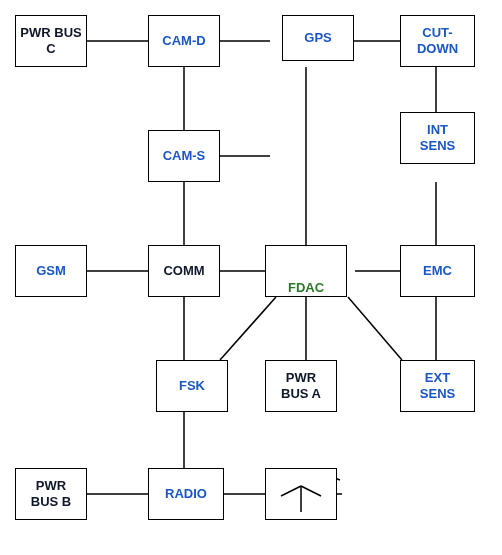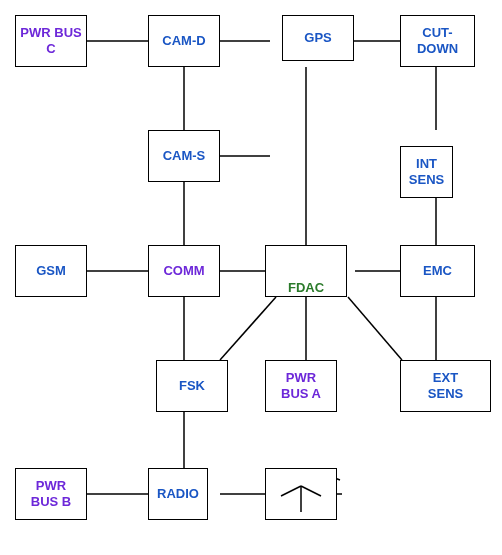--- a/index.html
+++ b/index.html
@@ -22,21 +22,21 @@
       display: flex;
       align-items: center;
       justify-content: center;
       text-align: center;
       font-size: 13px;
       font-weight: bold;
       background: #fff;
       line-height: 1.2;
     }
     .node .label-blue { color: #1a56c4; }
-    .node .label-orange { color: #6d28d9; }
+    .node .label-orange { color: #0f172a; }
     .node .label-green { color: #2a7a2a; }
     svg.lines {
       position: absolute;
       top: 0; left: 0;
       width: 502px;
       height: 555px;
       pointer-events: none;
     }
     svg.lines line, svg.lines polyline, svg.lines path {
       stroke: #000;
@@ -108,21 +108,21 @@
   </div>
 
   <div class="node" style="left:148px; top:130px; width:72px; height:52px;">
     <span class="label-blue">CAM-S</span>
   </div>
 
   <div class="node" style="left:400px; top:15px; width:75px; height:52px;">
     <span class="label-blue">CUT-<br>DOWN</span>
   </div>
 
-  <div class="node" style="left:400px; top:146px; width:53px; height:52px;">
+  <div class="node" style="left:400px; top:112px; width:75px; height:52px;">
     <span class="label-blue">INT<br>SENS</span>
   </div>
 
   <div class="node" style="left:15px; top:245px; width:72px; height:52px;">
     <span class="label-blue">GSM</span>
   </div>
 
   <div class="node" style="left:148px; top:245px; width:72px; height:52px;">
     <span class="label-orange">COMM</span>
   </div>
@@ -136,29 +136,29 @@
   </div>
 
   <div class="node" style="left:148px; top:360px; width:72px; height:52px;margin-left:8px;">
     <span class="label-blue">FSK</span>
   </div>
 
   <div class="node" style="left:265px; top:360px; width:72px; height:52px;">
     <span class="label-orange">PWR<br>BUS A</span>
   </div>
 
-  <div class="node" style="left:400px; top:360px; width:91px; height:52px;">
+  <div class="node" style="left:400px; top:360px; width:75px; height:52px;">
     <span class="label-blue">EXT<br>SENS</span>
   </div>
 
   <div class="node" style="left:15px; top:468px; width:72px; height:52px;">
     <span class="label-orange">PWR<br>BUS B</span>
   </div>
 
-  <div class="node" style="left:148px; top:468px; width:60px; height:52px;">
+  <div class="node" style="left:148px; top:468px; width:76px; height:52px;">
     <span class="label-blue">RADIO</span>
   </div>
 
   <div class="node" style="left:265px; top:468px; width:72px; height:52px; border: 1.5px solid #000;">
     <svg width="60" height="40">
       <line x1="30" y1="38" x2="30" y2="12" stroke="#000" stroke-width="1.5"></line>
       <line x1="10" y1="22" x2="30" y2="12" stroke="#000" stroke-width="1.5"></line>
       <line x1="50" y1="22" x2="30" y2="12" stroke="#000" stroke-width="1.5"></line>
       <line x1="0" y1="38" x2="60" y2="38" stroke="#000" stroke-width="0"></line>
     </svg>

